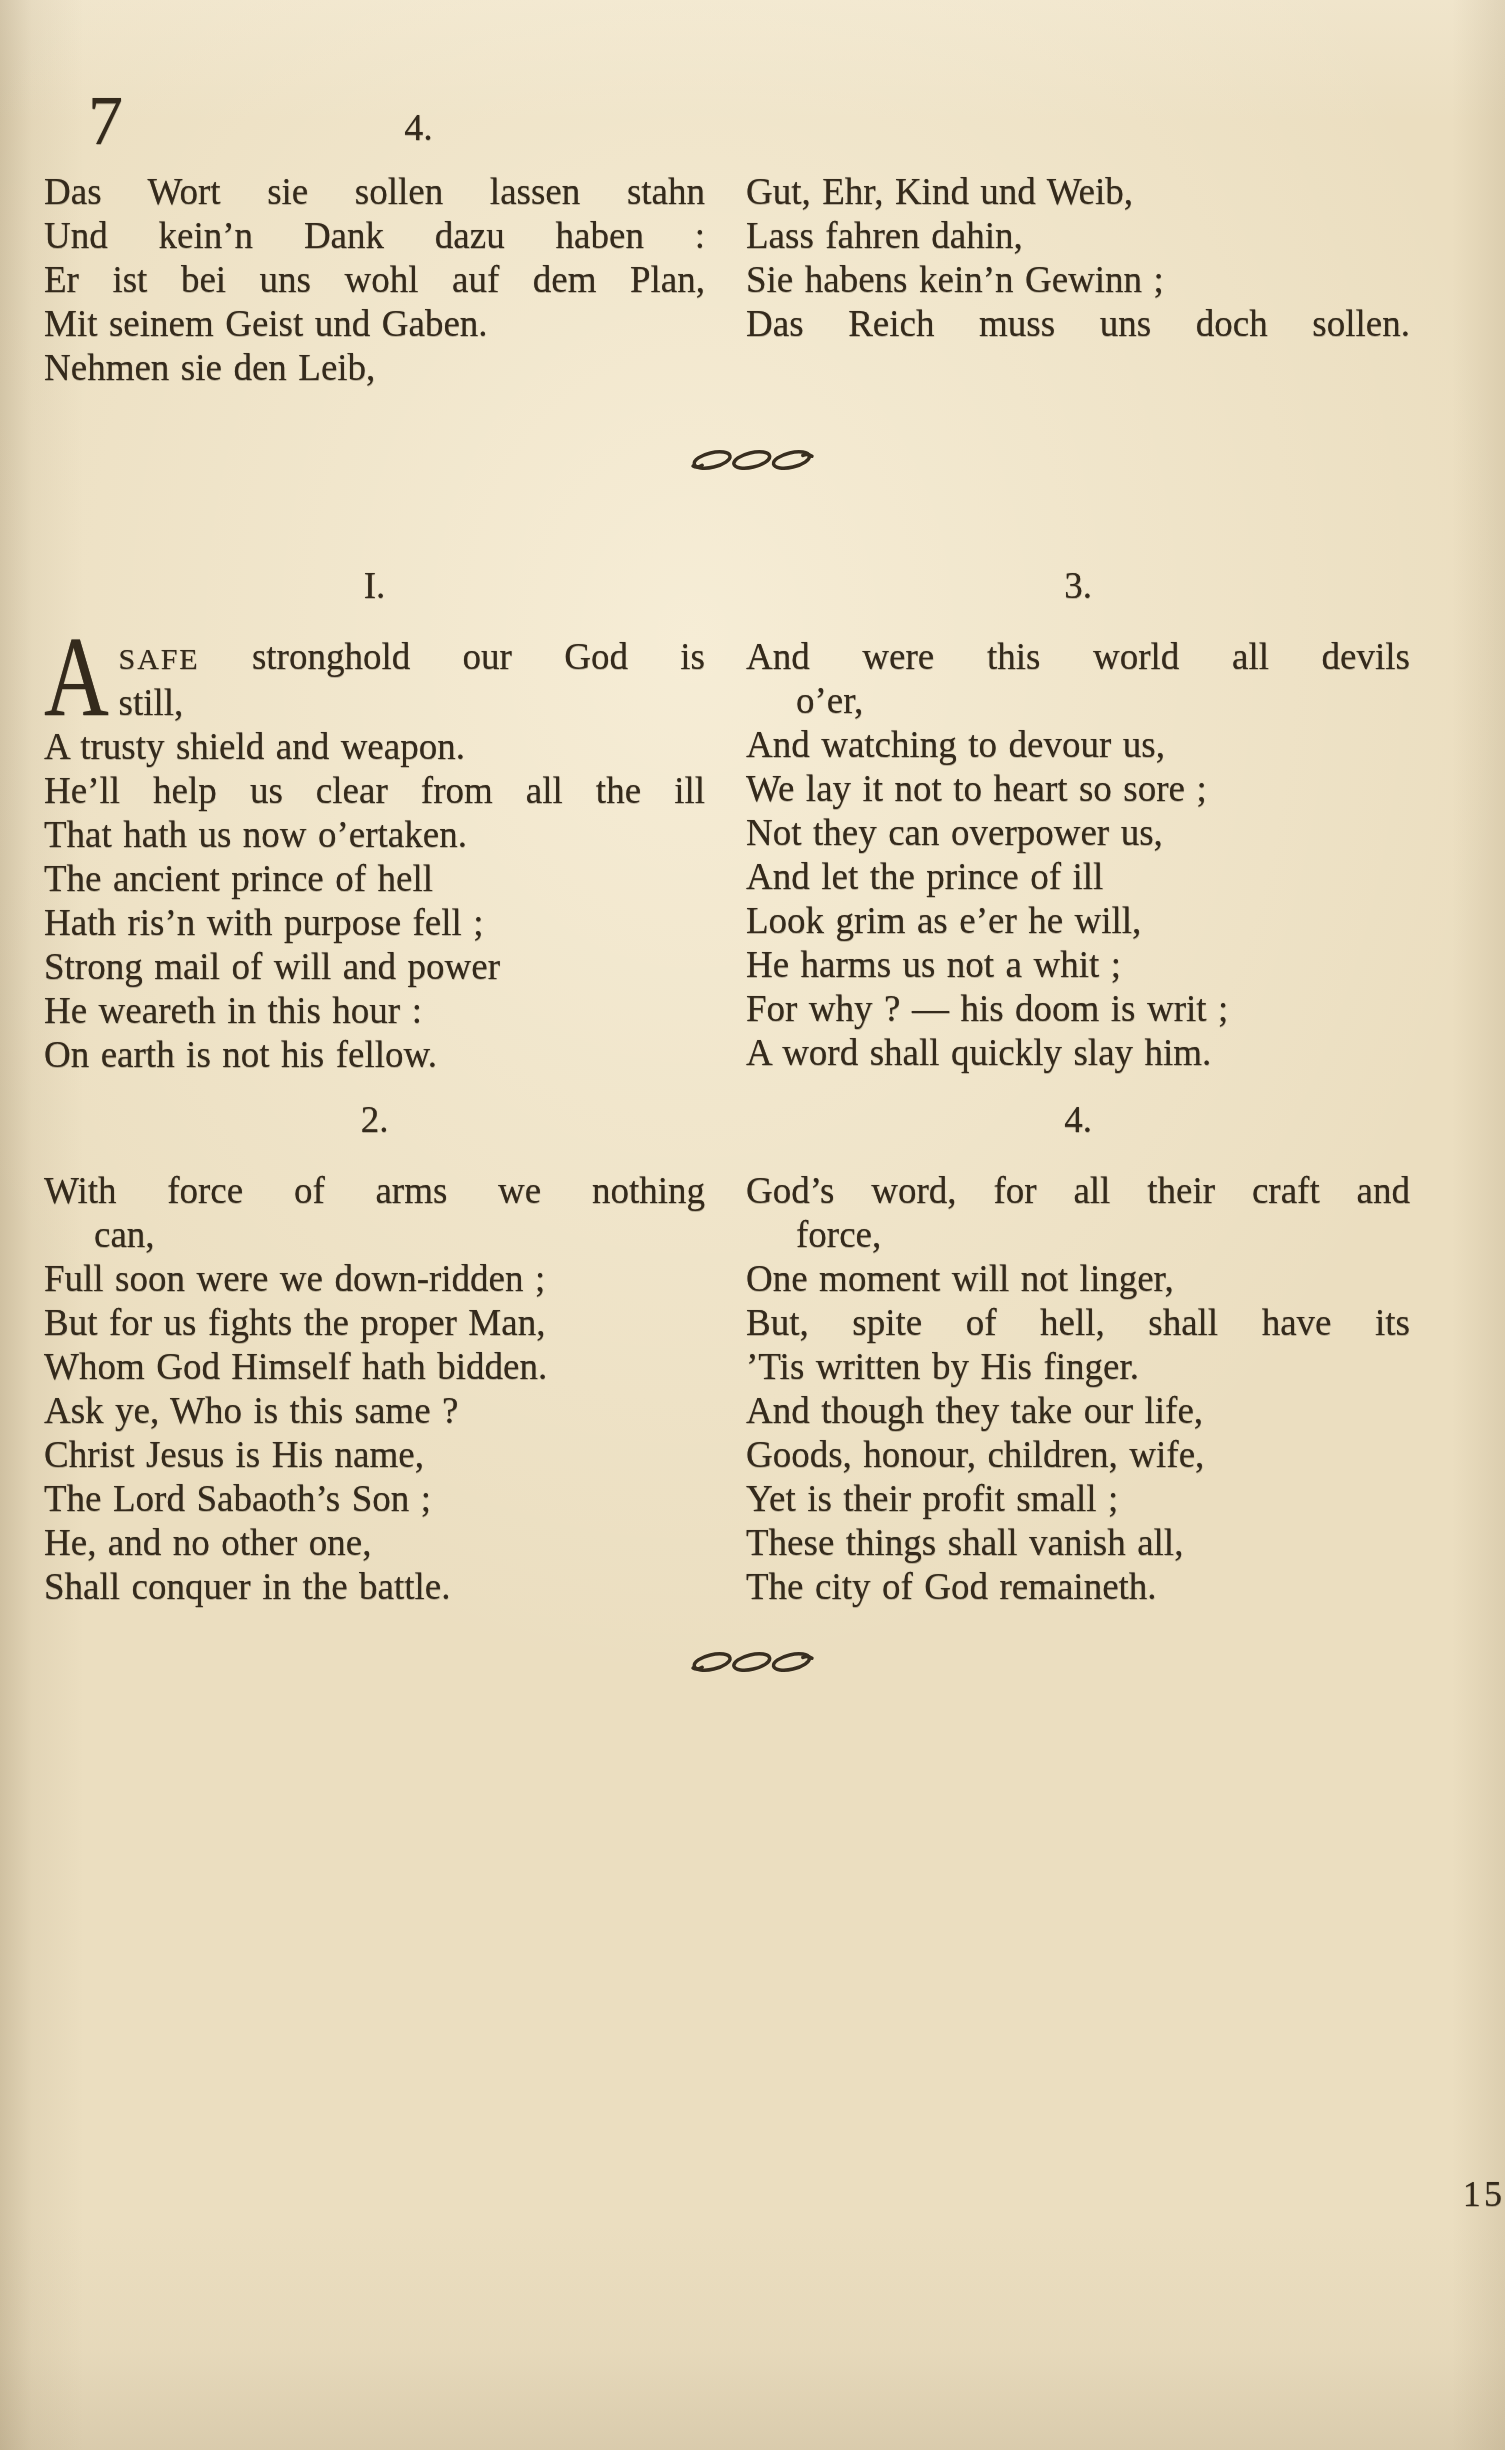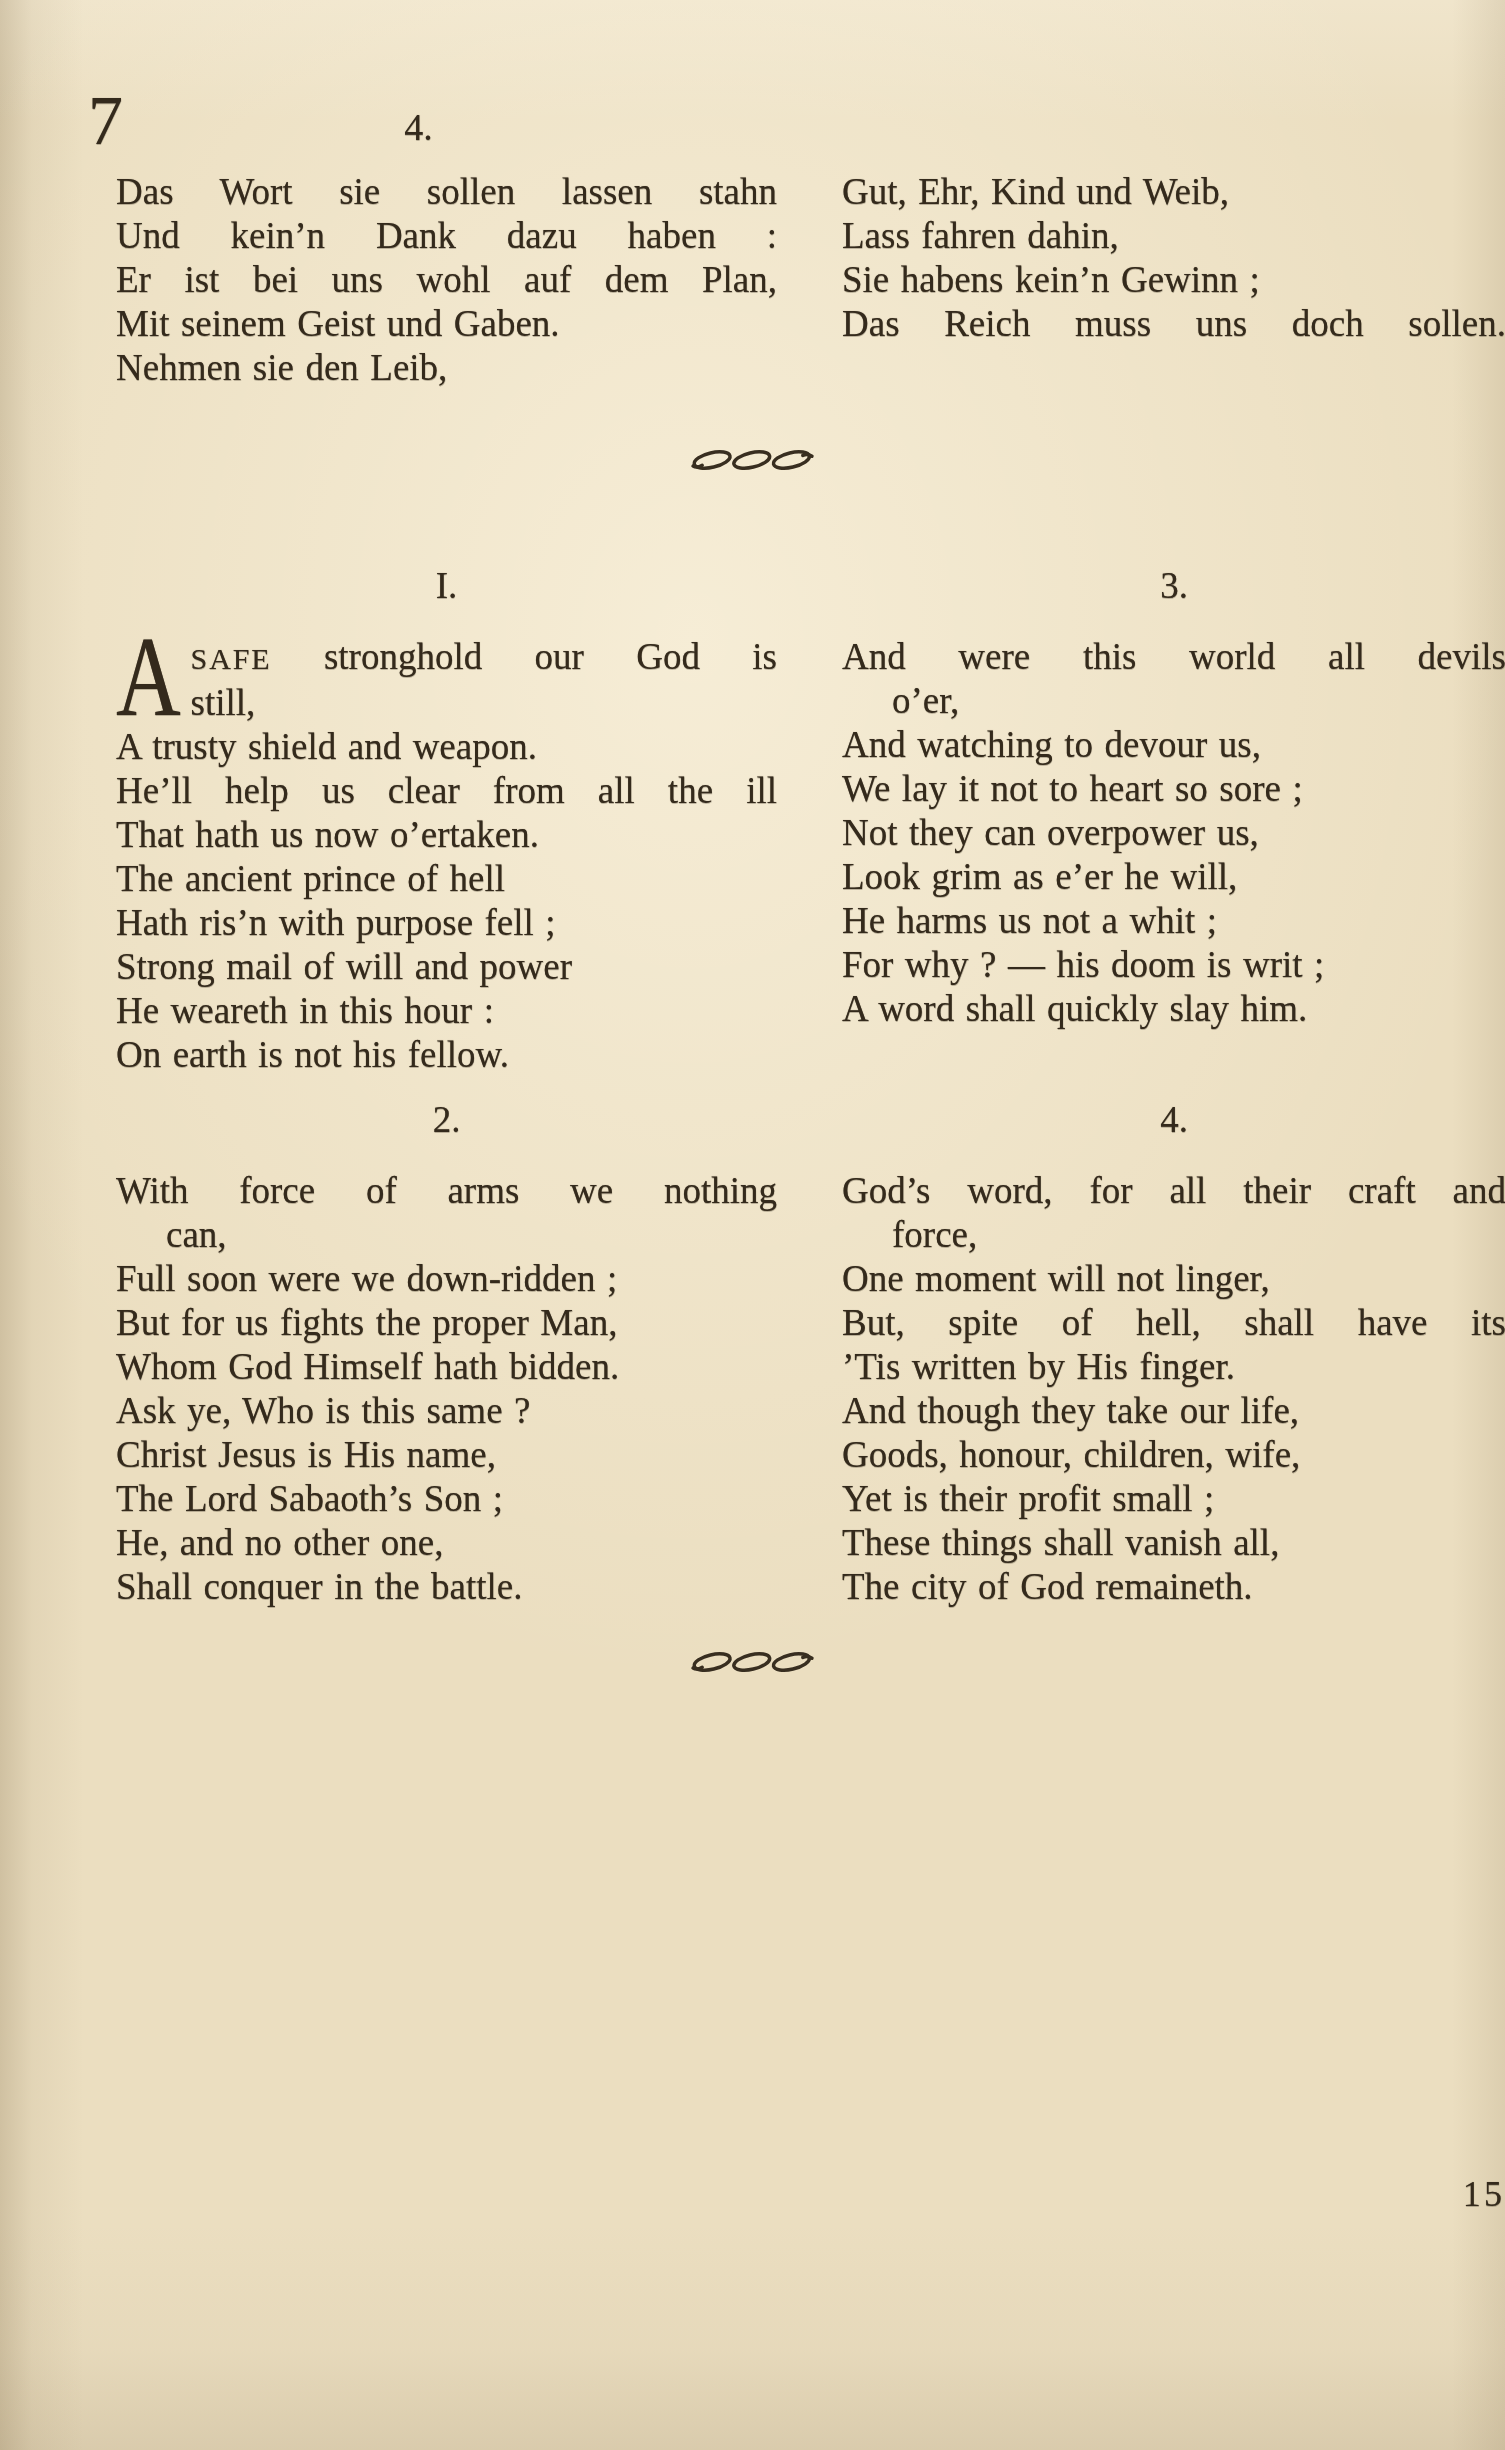--- a/index.html
+++ b/index.html
@@ -18,21 +18,21 @@
       linear-gradient(0deg, rgba(110,88,52,0.14) 0px, rgba(110,88,52,0.04) 99px, rgba(110,88,52,0) 229px),
       linear-gradient(180deg, rgba(255,250,238,0.25) 0px, rgba(255,250,238,0) 122px);
     color:#342a1c;
   }
   .ink{ text-shadow:0 0 0.8px rgba(52,42,28,0.55), 0.3px 0.5px 0 rgba(52,42,28,0.25); }
 
   .head{position:relative;margin:86px 0 0 88px;width:1386px;height:73px;}
   .hymn-no{position:absolute;left:0;top:0;font-size:70px;line-height:70px;}
   .gv-num{position:absolute;left:0;top:0;width:661px;text-align:center;padding-top:21.4px;font-size:38px;line-height:40px;}
 
-  .cols{margin-left:116px;width:1390px;display:grid;grid-template-columns:661px 664px;column-gap:65px;align-items:start;}
+  .cols{margin-left:44px;width:1390px;display:grid;grid-template-columns:661px 664px;column-gap:41px;align-items:start;}
   .german{margin-top:10.7px;}
 
   .line{font-size:37px;line-height:44px;word-spacing:0.06em;white-space:normal;}
   .line.j{text-align:justify;text-align-last:justify;}
   .line.wrap{padding-left:50px;}
 
   .ornament{width:100%;text-align:center;}
   .orn-top{margin-top:57px;}
   .orn-bottom{margin-top:40px;}
   .ornament svg{display:inline-block;vertical-align:top;}
@@ -106,20 +106,21 @@
         </div>
       </div>
     <div class="stanza">
         <div class="vnum">3.</div>
         <div class="vbody">
           <div class="line j">And were this world all devils</div>
           <div class="line wrap">o’er,</div>
           <div class="line">And watching to devour us,</div>
           <div class="line">We lay it not to heart so sore ;</div>
           <div class="line">Not they can overpower us,</div>
+          <div class="line">And let the prince of ill</div>
           <div class="line">Look grim as e’er he will,</div>
           <div class="line">He harms us not a whit ;</div>
           <div class="line">For why ? — his doom is writ ;</div>
           <div class="line">A word shall quickly slay him.</div>
         </div>
       </div>
   </section>
 
   <section class="cols row2 ink">
     <div class="stanza">

